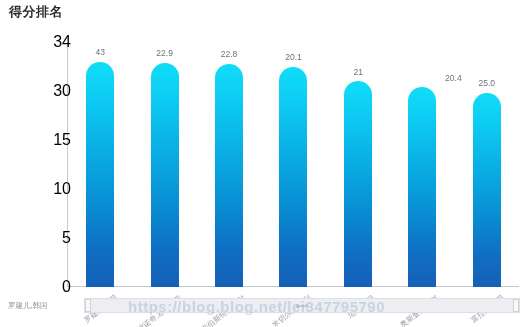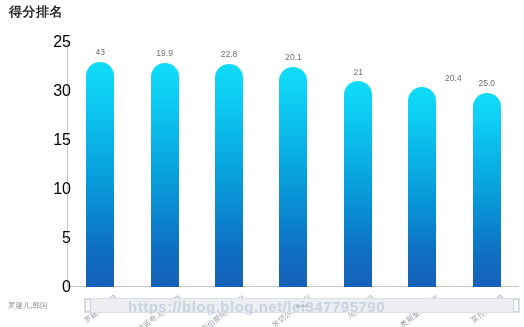--- a/index.html
+++ b/index.html
@@ -225,33 +225,33 @@
         </div>
         <div class="y-tick-row" style="top: 98px; align-items: flex-end;">
           <span class="tick-label">15</span>
           <span class="tick-mark"></span>
         </div>
         <div class="y-tick-row" style="top: 49px;">
           <span class="tick-label">30</span>
           <span class="tick-mark"></span>
         </div>
         <div class="y-tick-row" style="top: 0px;">
-          <span class="tick-label">25</span>
+          <span class="tick-label">34</span>
           <span class="tick-mark"></span>
         </div>
       </div>
 
     <div class="bars-layer" id="bars-layer">
         <div class="bar-slot" style="left: 0px; width: 64.4286px;">
           <div class="bar" style="height: 225.4px;"></div>
           <div class="bar-value" style="bottom: 230.4px;">43</div>
         </div>
         <div class="bar-slot" style="left: 64.4286px; width: 64.4286px;">
           <div class="bar" style="height: 224.42px;"></div>
-          <div class="bar-value" style="bottom: 229.42px;">19.9</div>
+          <div class="bar-value" style="bottom: 229.42px;">22.9</div>
         </div>
         <div class="bar-slot" style="left: 128.857px; width: 64.4286px;">
           <div class="bar" style="height: 223.44px;"></div>
           <div class="bar-value" style="bottom: 228.44px;">22.8</div>
         </div>
         <div class="bar-slot" style="left: 193.286px; width: 64.4286px;">
           <div class="bar" style="height: 220.5px;"></div>
           <div class="bar-value" style="bottom: 225.5px;">20.1</div>
         </div>
         <div class="bar-slot" style="left: 258px; width: 64.4286px;">

